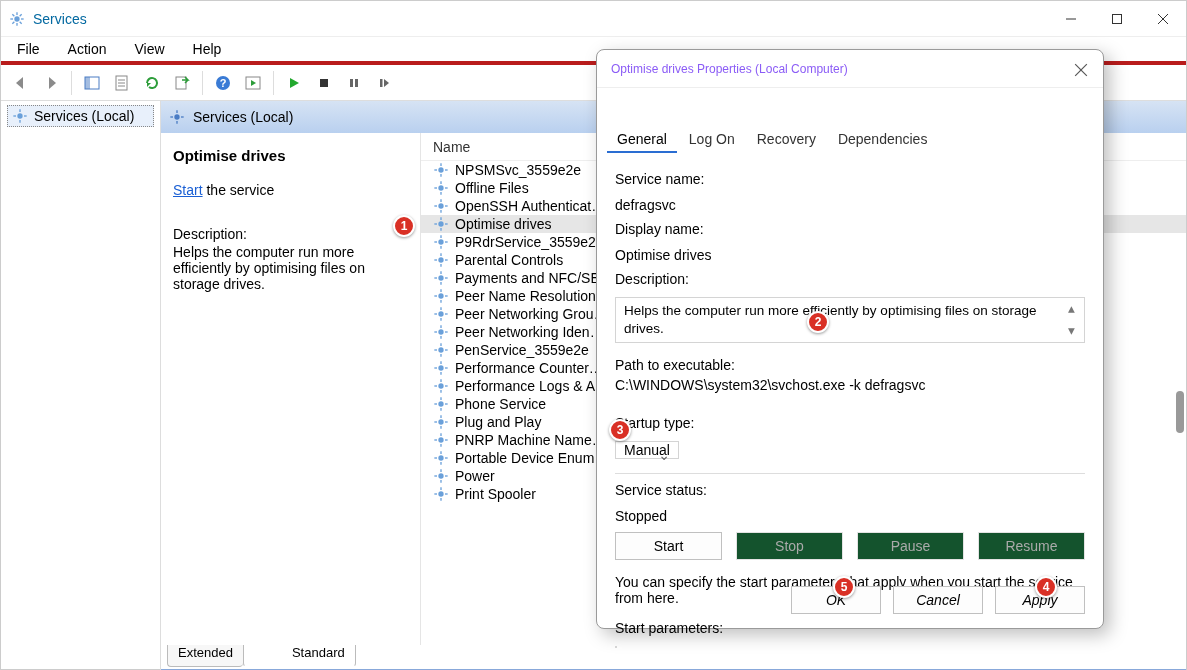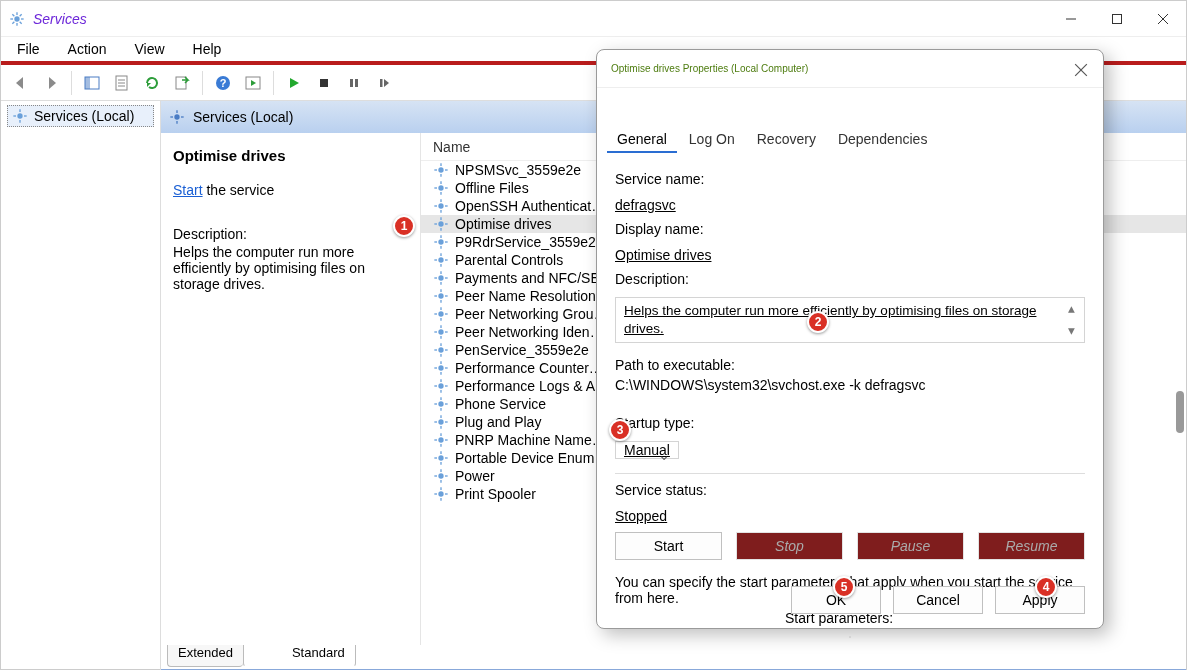--- a/index.html
+++ b/index.html
@@ -1,20 +1,20 @@
 <!DOCTYPE html>
 <html><head>
 <meta charset="utf-8">
 <style>
   * { box-sizing: border-box; font-family: "Segoe UI", Arial, sans-serif; }
   body { margin:0; background:#fff; width:1187px; height:670px; overflow:hidden; position:relative; color:#000; font-size:14px; }
   .window { border:1px solid #ccc; width:1187px; height:670px; position:relative; background:#fff; }
   .titlebar { height:36px; display:flex; align-items:center; padding:0 8px; border-bottom:1px solid #eee; }
   .titlebar .gear { width:16px; height:16px; margin-right:8px; }
-  .title { color:#6d28d9; font-size:14px;font-style:italic; }
+  .title { color:#0369a1; font-size:14px; }
   .winctrls { position:absolute; right:0; top:0; display:flex; }
   .winctrl { width:46px; height:36px; display:flex; align-items:center; justify-content:center; color:#333; }
   .winctrl svg { width:12px; height:12px; }
   .menubar { height:28px; display:flex; align-items:center; padding:0 12px; gap:20px; border-bottom:4px solid #b91c1c; font-size:14px; }
   .menubar .item { padding:2px 4px; }
   .toolbar { height:36px; display:flex; align-items:center; padding:0 6px; gap:2px; border-bottom:1px solid #ddd; }
   .tbtn { width:28px; height:28px; display:flex; align-items:center; justify-content:center; border:1px solid transparent; }
   .tsep { width:1px; height:24px; background:#ddd; margin:0 4px; }
   .body { display:flex; height:calc(670px - 36px - 28px - 36px); }
   .tree { width:160px; border-right:1px solid #ddd; padding:4px 6px; }
@@ -35,40 +35,40 @@
   .svc-row { display:flex; align-items:center; gap:6px; padding:1px 12px; font-size:14px; white-space:nowrap; overflow:hidden; }
   .svc-row.selected { background:#e6e6e6; }
   .svc-row svg { width:16px; height:16px; flex:none; }
   .tabsfooter { position:absolute; bottom:2px; left:6px; display:flex; height:22px; }
   .ftab { border:1px solid #bbb; border-top:none; padding:0 10px; font-size:13px; background:#f7f7f7; border-radius:0 0 4px 4px; position:relative; }
   .ftab.active { background:#fff; border-bottom-color:#fff; z-index:1;padding-left:48px; }
   .ftab:first-child { border-right:none; }
 
   
   .dialog { position:absolute; left:595px; top:48px; width:508px; height:580px; background:#fff; border:1px solid #9a9a9a; border-radius:8px; box-shadow:6px 6px 18px rgba(0,0,0,0.25); z-index:20; }
-  .dlg-title { height:38px; display:flex; align-items:center; padding:0 14px; color:#4d7c0f; font-size:10px; border-bottom:1px solid #eee; }
+  .dlg-title { height:38px; display:flex; align-items:center; padding:0 14px; color:#8b5cf6; font-size:12px; border-bottom:1px solid #eee; }
   .dlg-close { position:absolute; right:10px; top:8px; width:24px; height:24px; display:flex; align-items:center; justify-content:center; }
   .dlg-tabs { display:flex; gap:2px; padding:6px 10px 0 10px; }
   .dlg-tab { padding:4px 10px; font-size:14px; color:#333;margin-top:33px; }
   .dlg-tab.active { border-bottom:2px solid #2a6dd2; color:#000; }
   .dlg-body { padding:10px 18px 0 18px; font-size:14px; }
   .row { display:flex; align-items:flex-start; margin:8px 0; gap:10px;flex-direction:column; }
   .row .lab { width:120px; flex:none; }
-  .row .val { flex:1;text-decoration:underline; }
+  .row .val { flex:1; }
   .descbox { border:1px solid #d4d4d4; padding:4px 8px; height:46px; position:relative; font-size:13.5px; line-height:1.35; }
   .descbox .scroll { position:absolute; right:2px; top:2px; bottom:2px; width:14px; display:flex; flex-direction:column; justify-content:space-between; color:#777; }
   .select { border:1px solid #d4d4d4; height:26px; display:flex; align-items:center; padding:0 8px; position:relative; }
   .select .chev { position:absolute; right:8px; top:5px; color:#666; }
   .hr { border:none; border-top:1px solid #ddd; margin:14px 0 8px 0; }
   .btnrow { display:flex; gap:14px; margin-top:8px; }
   .btn { flex:1; height:28px; border:1px solid #c0c0c0; background:#fdfdfd; display:flex; align-items:center; justify-content:center; font-size:14px; }
-  .btn.disabled { color:#aaa; background:#7f1d1d; border-color:#e3e3e3;font-style:italic; }
+  .btn.disabled { color:#aaa; background:#14532d; border-color:#e3e3e3; }
   .paraminput { border:1px solid #d4d4d4; height:26px; flex:1; }
   .dlg-footer { position:absolute; bottom:14px; right:18px; display:flex; gap:12px; }
-  .dlg-footer .btn { width:90px; flex:none; }
+  .dlg-footer .btn { width:90px; flex:none;font-style:italic; }
 
   
   .ann { position:absolute; width:22px; height:22px; border-radius:50%; background:#d93025; border:2px solid #fff; box-shadow:0 1px 3px rgba(0,0,0,0.4); color:#fff; font-size:12px; font-weight:bold; display:flex; align-items:center; justify-content:center; z-index:50; }
   .side-scroll { position:absolute; right:2px; top:390px; width:8px; height:42px; background:#999; border-radius:4px; }
 </style>
 </head>
 <body>
 
 <div class="window">
 
@@ -530,21 +530,21 @@
 
       <div class="btnrow">
         <div class="btn">Start</div>
         <div class="btn disabled">Stop</div>
         <div class="btn disabled">Pause</div>
         <div class="btn disabled">Resume</div>
       </div>
 
       <div style="margin-top:14px;">You can specify the start parameters that apply when you start the service from here.</div>
 
-      <div class="row" style="margin-top:4px;align-items:center;">
+      <div class="row" style="margin-top:14px;">
         <div class="lab" style="width:130px">Start parameters:</div>
         <div class="paraminput"></div>
       </div>
     </div>
 
     <div class="dlg-footer">
       <div class="btn">OK</div>
       <div class="btn">Cancel</div>
       <div class="btn">Apply</div>
     </div>

